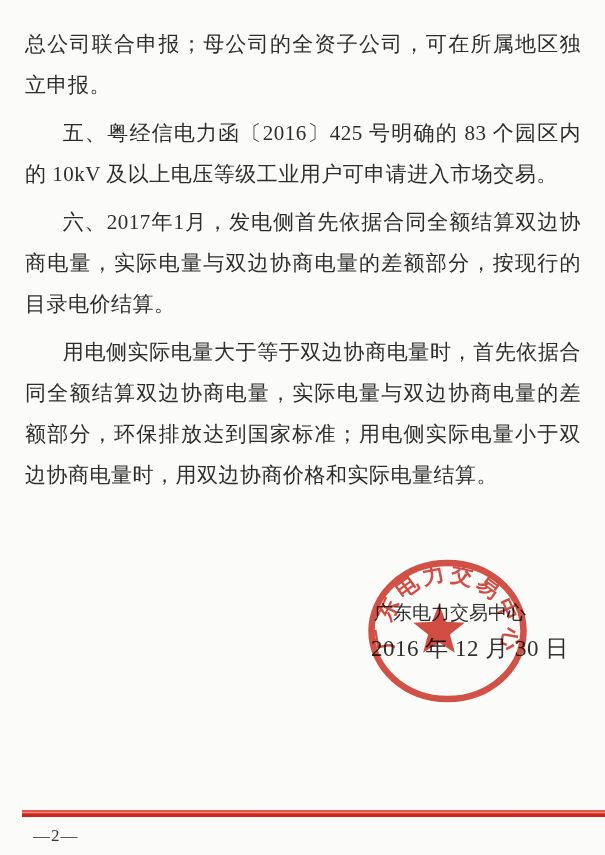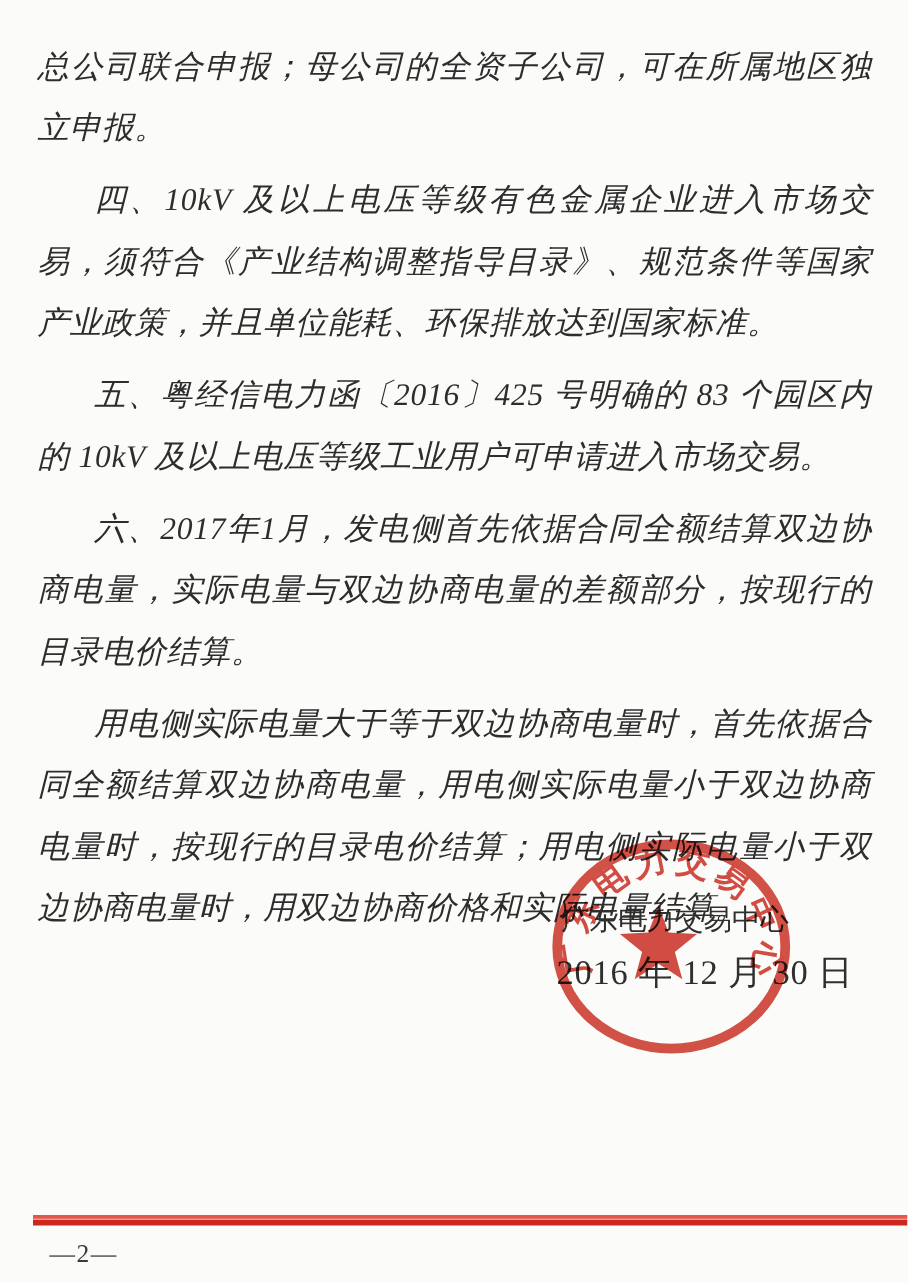--- a/index.html
+++ b/index.html
@@ -18,21 +18,20 @@
     width: 605px;
     height: 855px;
     background: #fbfbf9;
   }
   .content {
     position: absolute;
     left: 25px;
     top: 24px;
     width: 556px;
     color: #2d2d2d;
-    font-style: italic;
   }
   .content p.para {
     margin: 0 0 7px 0;
     font-size: 21px;
     line-height: 41px;
     text-align: justify;
     letter-spacing: 0.5px;
   }
   .content p.para.indent {
     text-indent: 1.8em;
@@ -98,24 +97,23 @@
     letter-spacing: 1px;
   }
 </style>
 </head>
 <body>
 
 <div class="page">
 
   <div class="content">
       <p class="para">总公司联合申报；母公司的全资子公司，可在所属地区独立申报。</p>
-      <p class="para indent">四、10kV 及以上电压等级有色金属企业进入市场交易，须符合《产业结构调整指导目录》、规范条件等国家产业政策，并且单位能耗、环保排放达到国家标准。</p>
       <p class="para indent">五、粤经信电力函〔2016〕425 号明确的 83 个园区内的 10kV 及以上电压等级工业用户可申请进入市场交易。</p>
       <p class="para indent">六、2017年1月，发电侧首先依据合同全额结算双边协商电量，实际电量与双边协商电量的差额部分，按现行的目录电价结算。</p>
-      <p class="para indent">用电侧实际电量大于等于双边协商电量时，首先依据合同全额结算双边协商电量，用电侧实际电量小于双边协商电量时，按现行的目录电价结算；用电侧实际电量小于双边协商电量时，用双边协商价格和实际电量结算。</p>
+      <p class="para indent">用电侧实际电量大于等于双边协商电量时，首先依据合同全额结算双边协商电量，实际电量与双边协商电量的差额部分，环保排放达到国家标准；用电侧实际电量小于双边协商电量时，用双边协商价格和实际电量结算。</p>
     </div>
 
   <div class="sig-org">广东电力交易中心</div>
 
   <div class="sig-date">2016 年 12 月 30 日</div>
 
   <svg class="seal" viewBox="0 0 168 150" xmlns="http://www.w3.org/2000/svg">
     <ellipse class="ring" cx="83.5" cy="75" rx="76" ry="68"></ellipse>
     <polygon class="star" points="75,48 81.8,65.7 100.7,66.7 85.9,78.6 90.9,96.8 75,86.5 59.1,96.8 64.1,78.6 49.3,66.7 68.2,65.7"></polygon>
     <defs>

